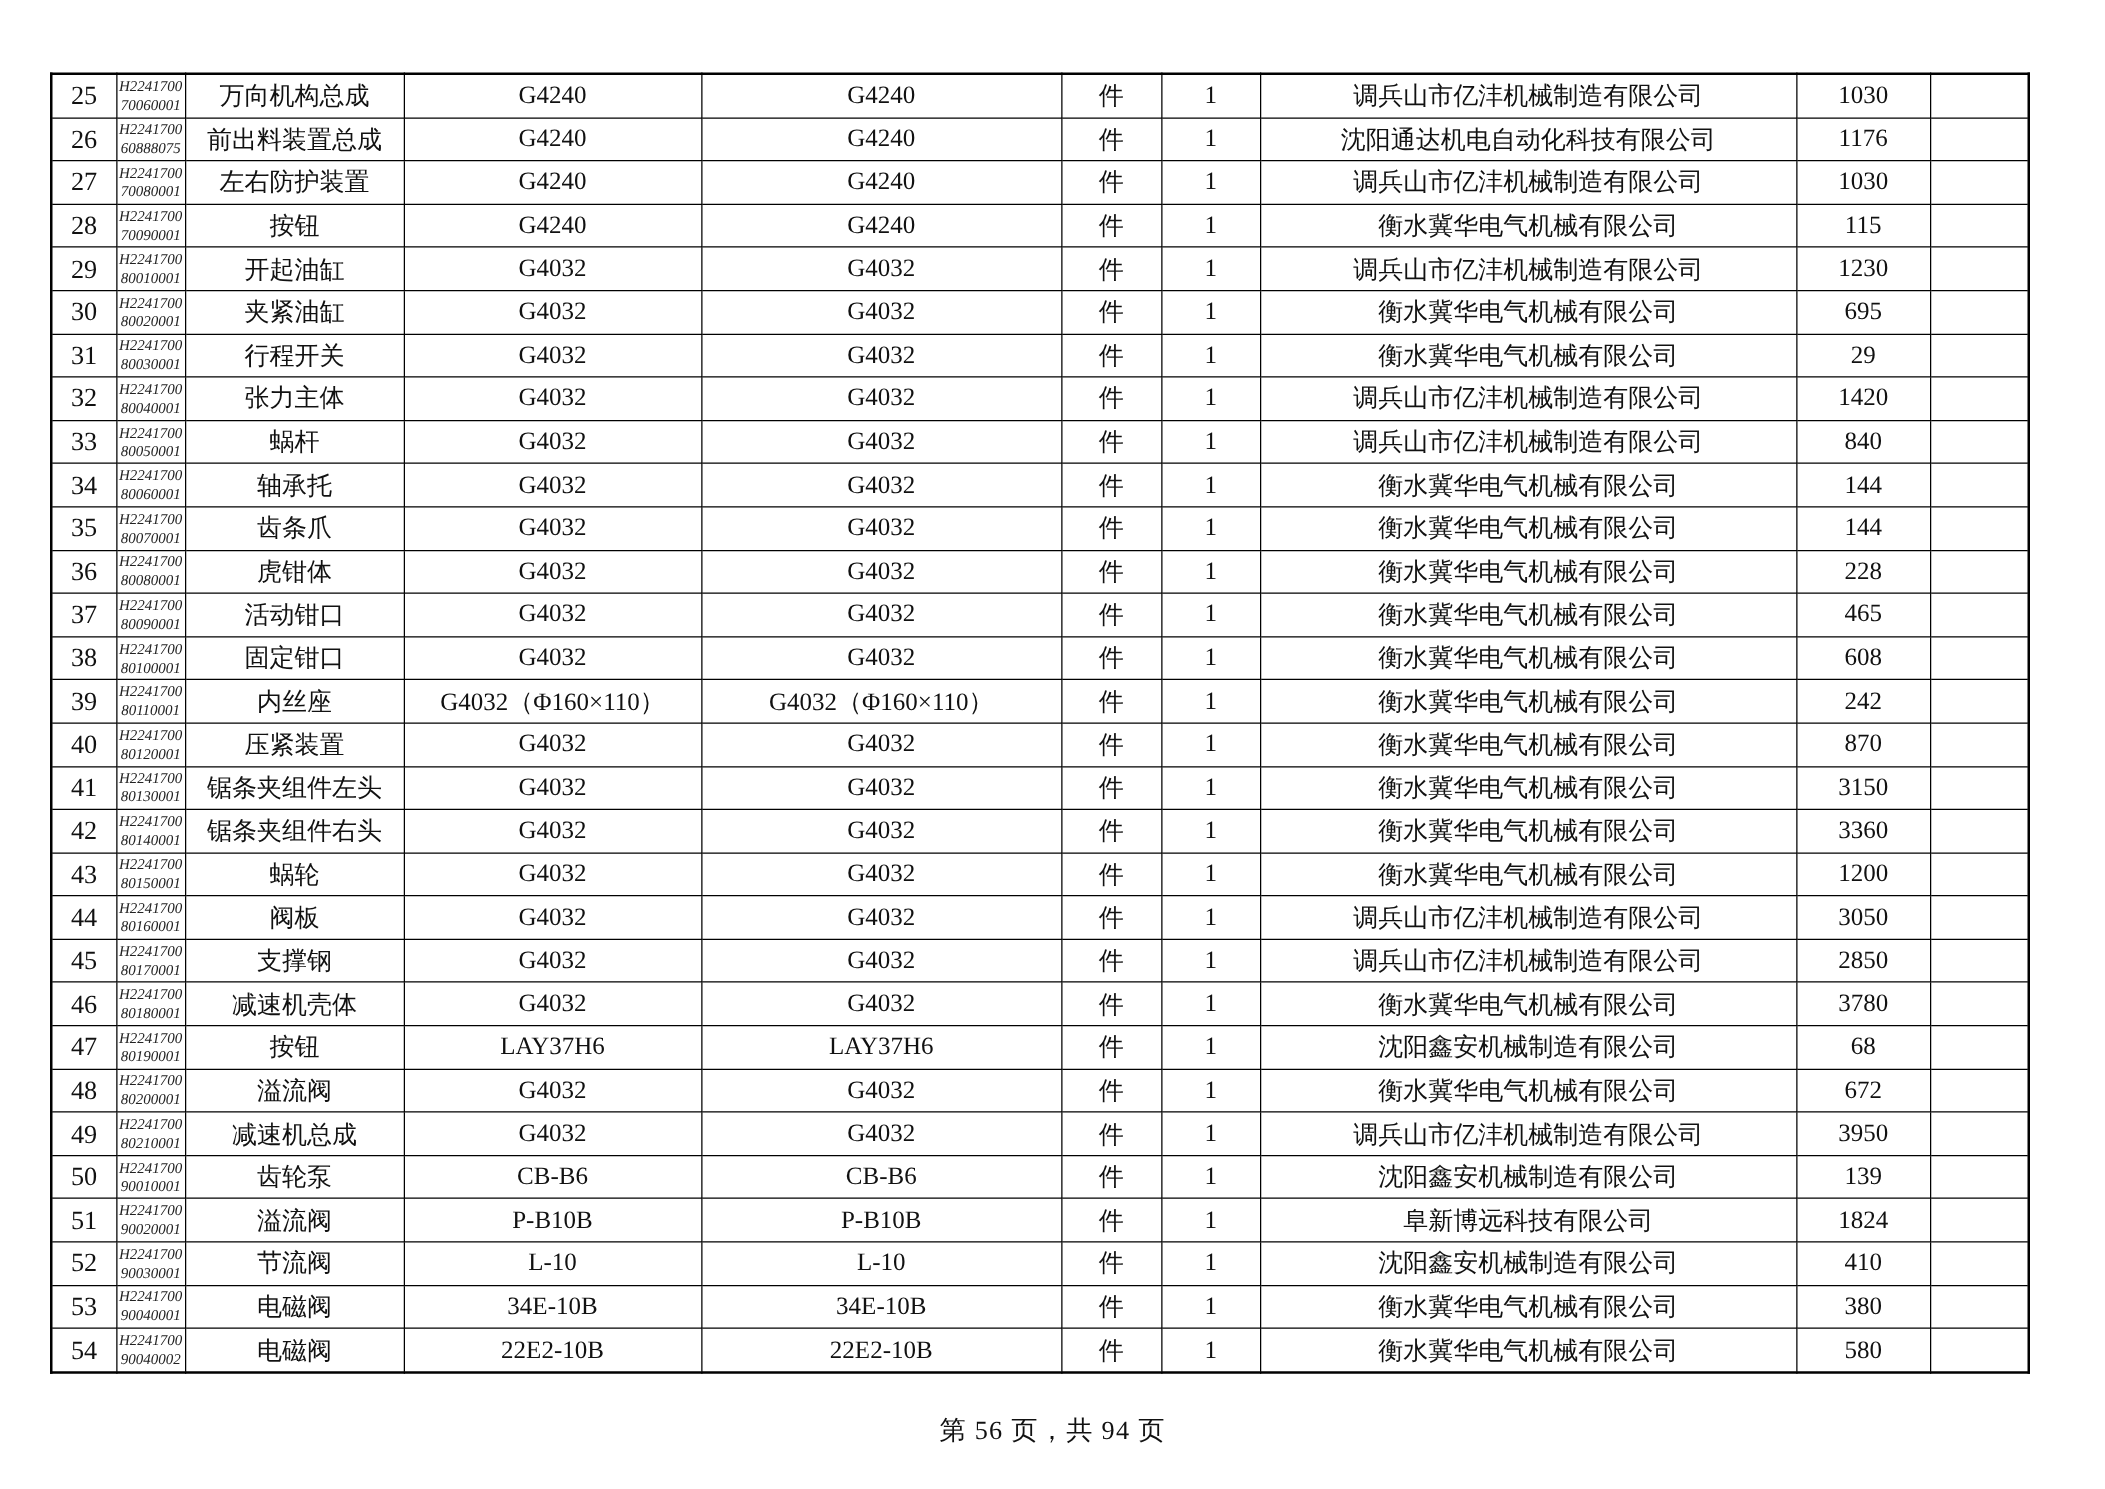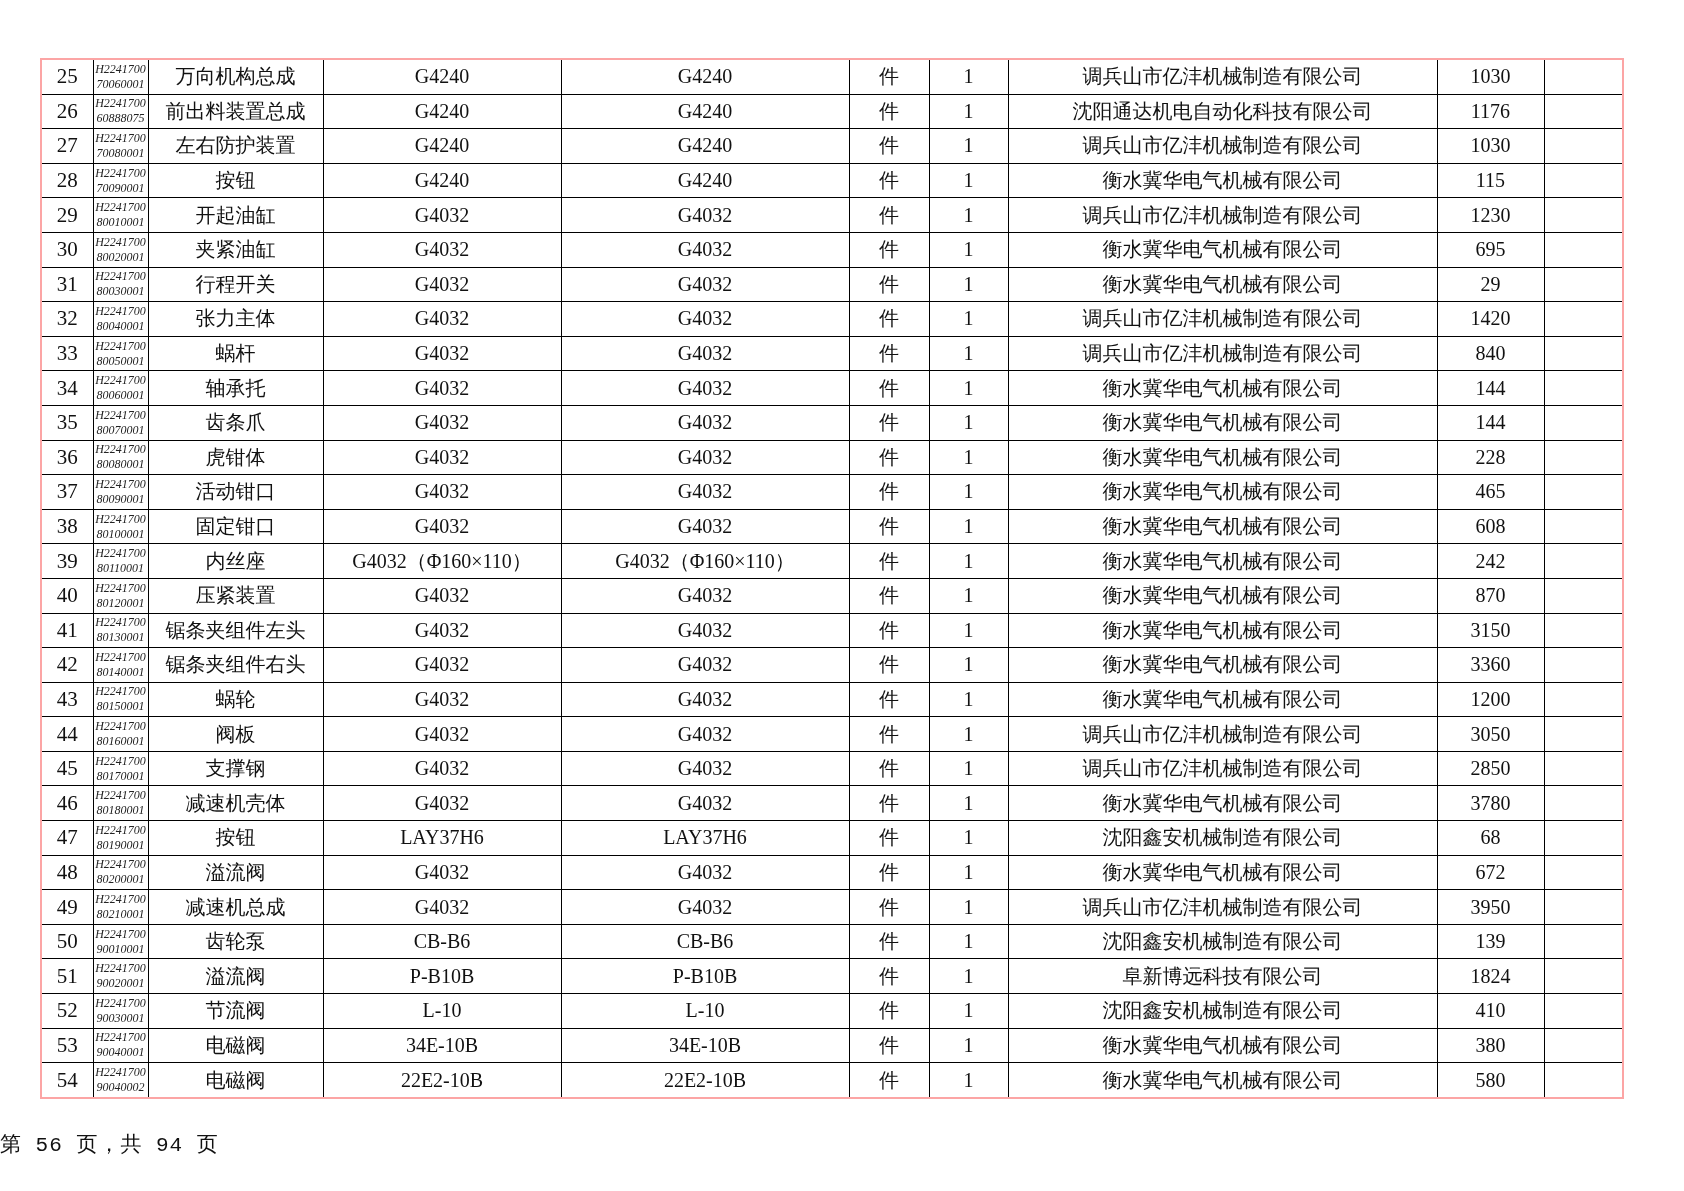--- a/index.html
+++ b/index.html
@@ -16,21 +16,21 @@
     background: #ffffff;
     overflow: hidden;
   }
   table.parts-table {
     position: absolute;
     left: 40px;
     top: 58px;
     width: 1582px;
     border-collapse: collapse;
     table-layout: fixed;
-    border: 2px solid #fca5a5;
+    border: 2px solid #000000;
   }
   table.parts-table td {
     border: 1px solid #000;
     height: 33.6px;
     padding: 0;
     text-align: center;
     vertical-align: middle;
     overflow: hidden;
     white-space: nowrap;
   }
@@ -42,22 +42,23 @@
   td.c-unit     { font-size: 20px; }
   td.c-qty      { font-size: 20px; }
   td.c-supplier { font-size: 20px; }
   td.c-price    { font-size: 20px; }
   td.c-blank    { }
   .footer {
     position: absolute;
     left: 0;
     top: 1130px;
     width: 1684px;
+    text-align: center;
     font-size: 21px;
-    font-family: Liberation Mono, monospace;
+    font-family: Liberation Serif, serif;
     color: #111;
     letter-spacing: 1px;
   }
 </style>
 </head>
 <body>
 
 <div class="page">
 
   <table class="parts-table">

